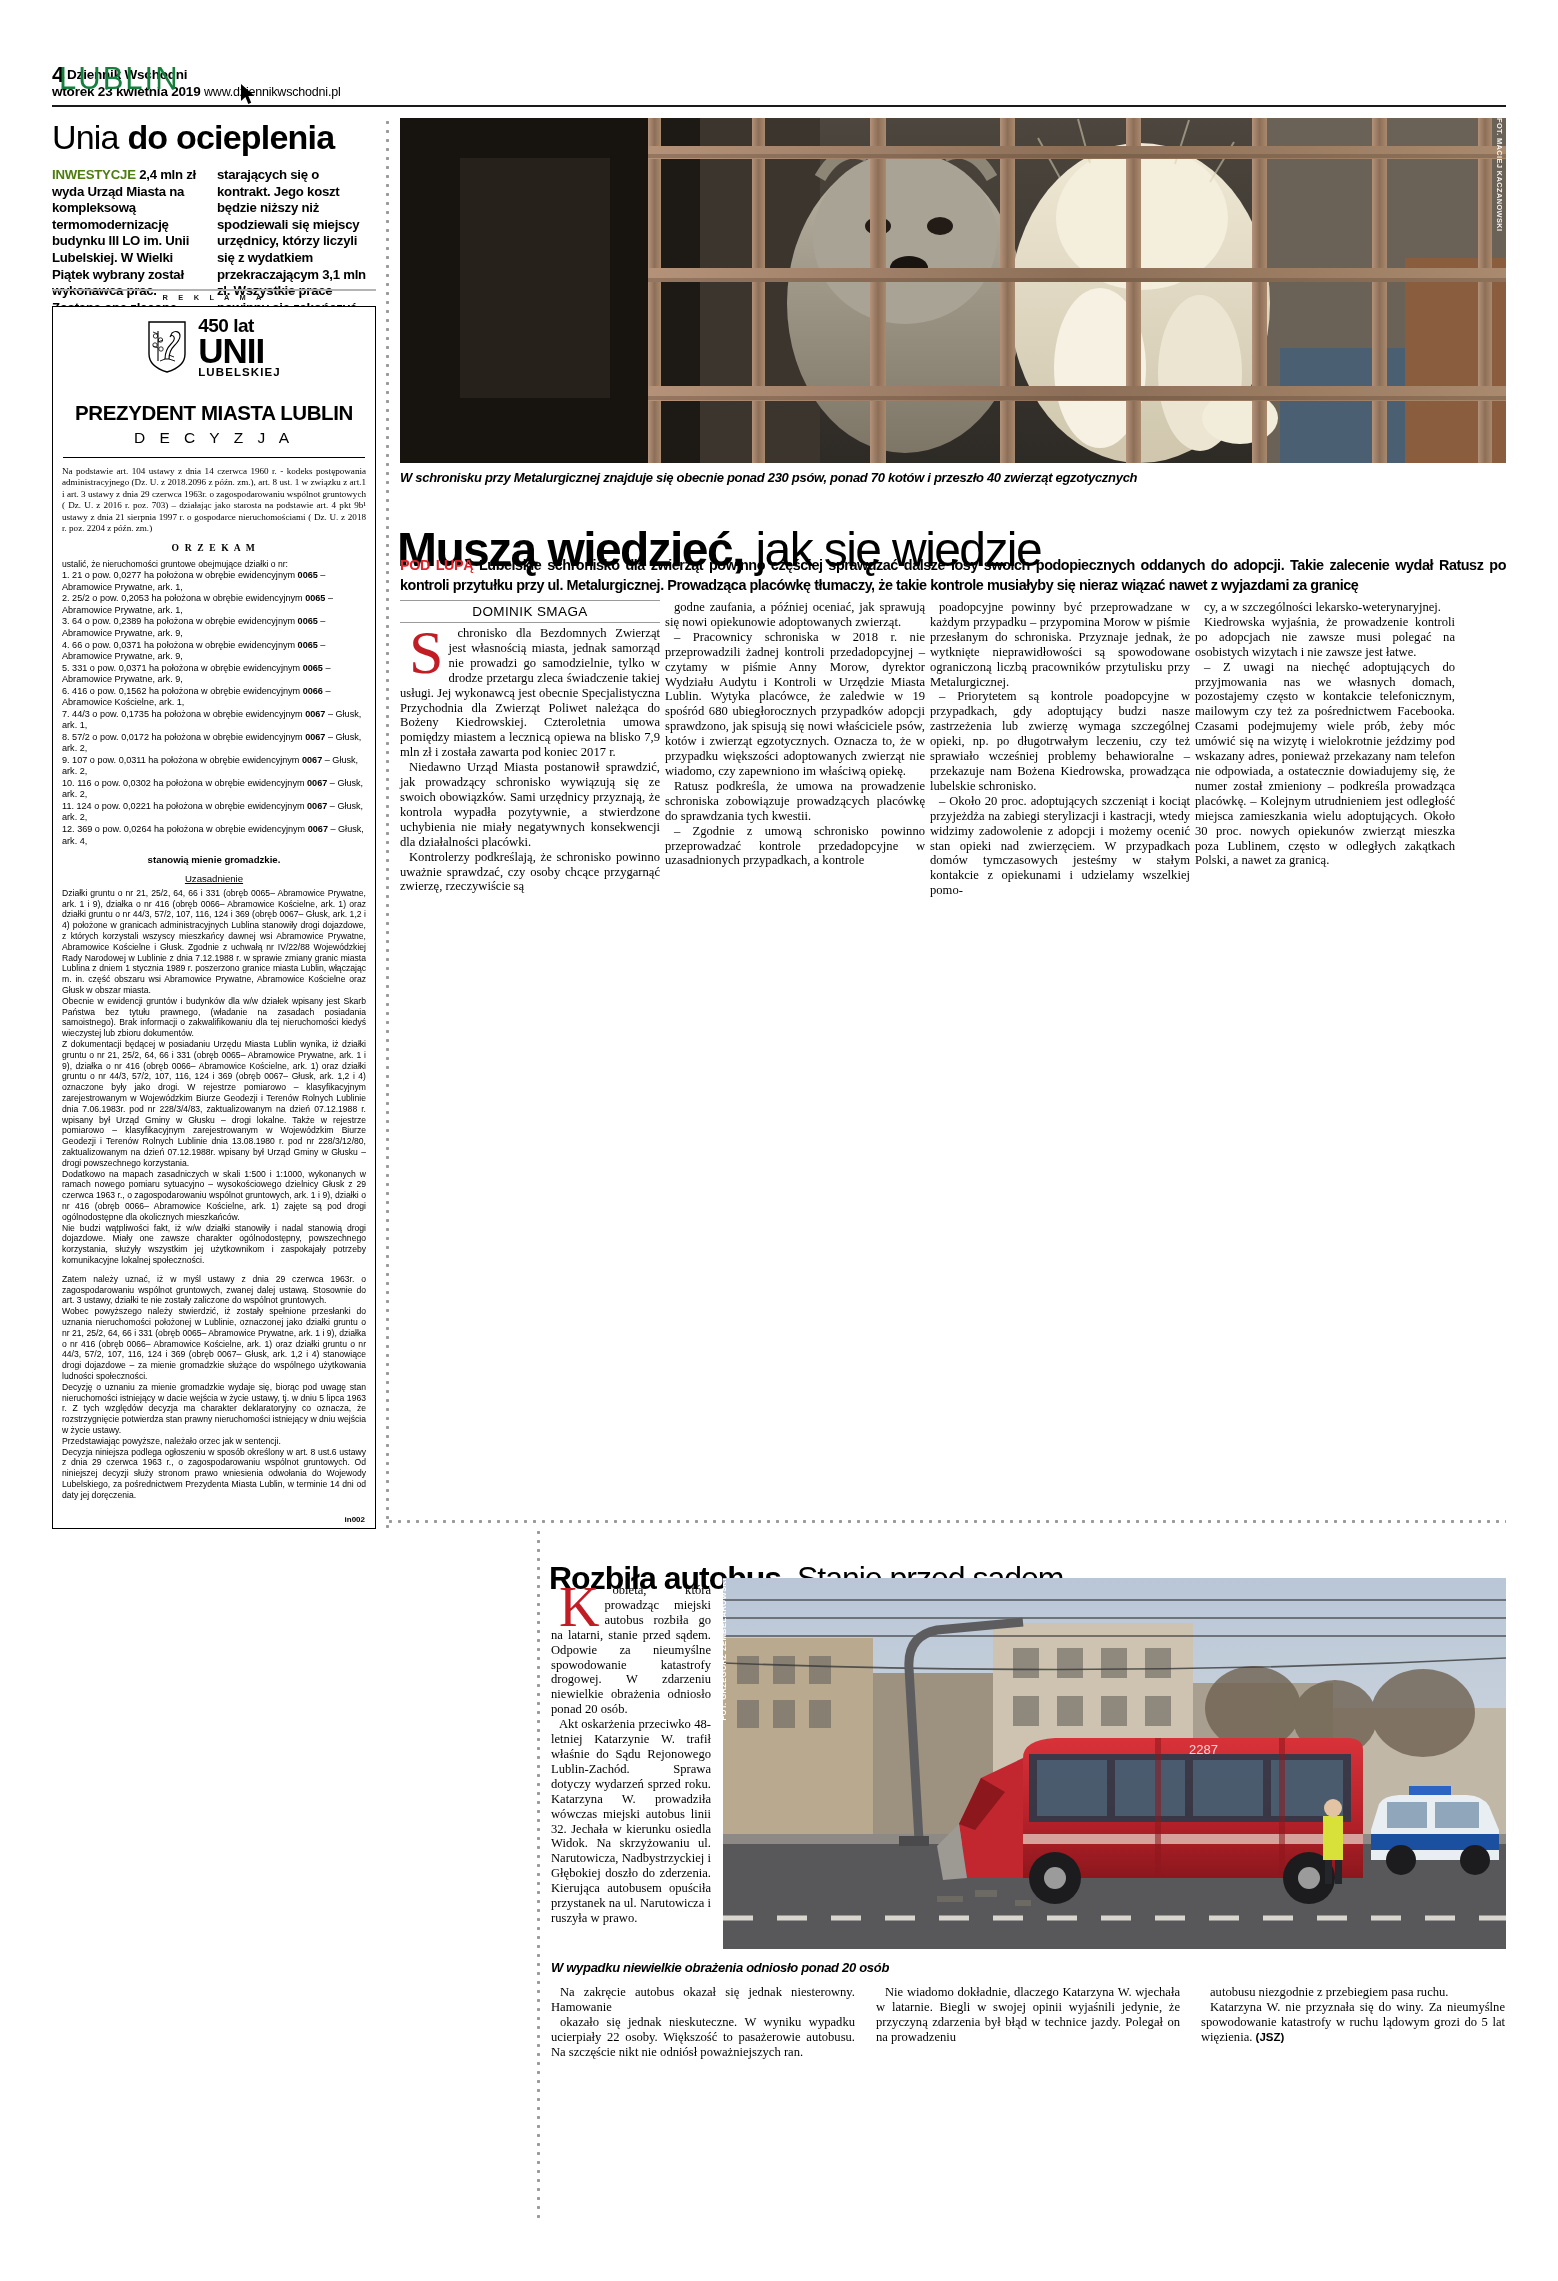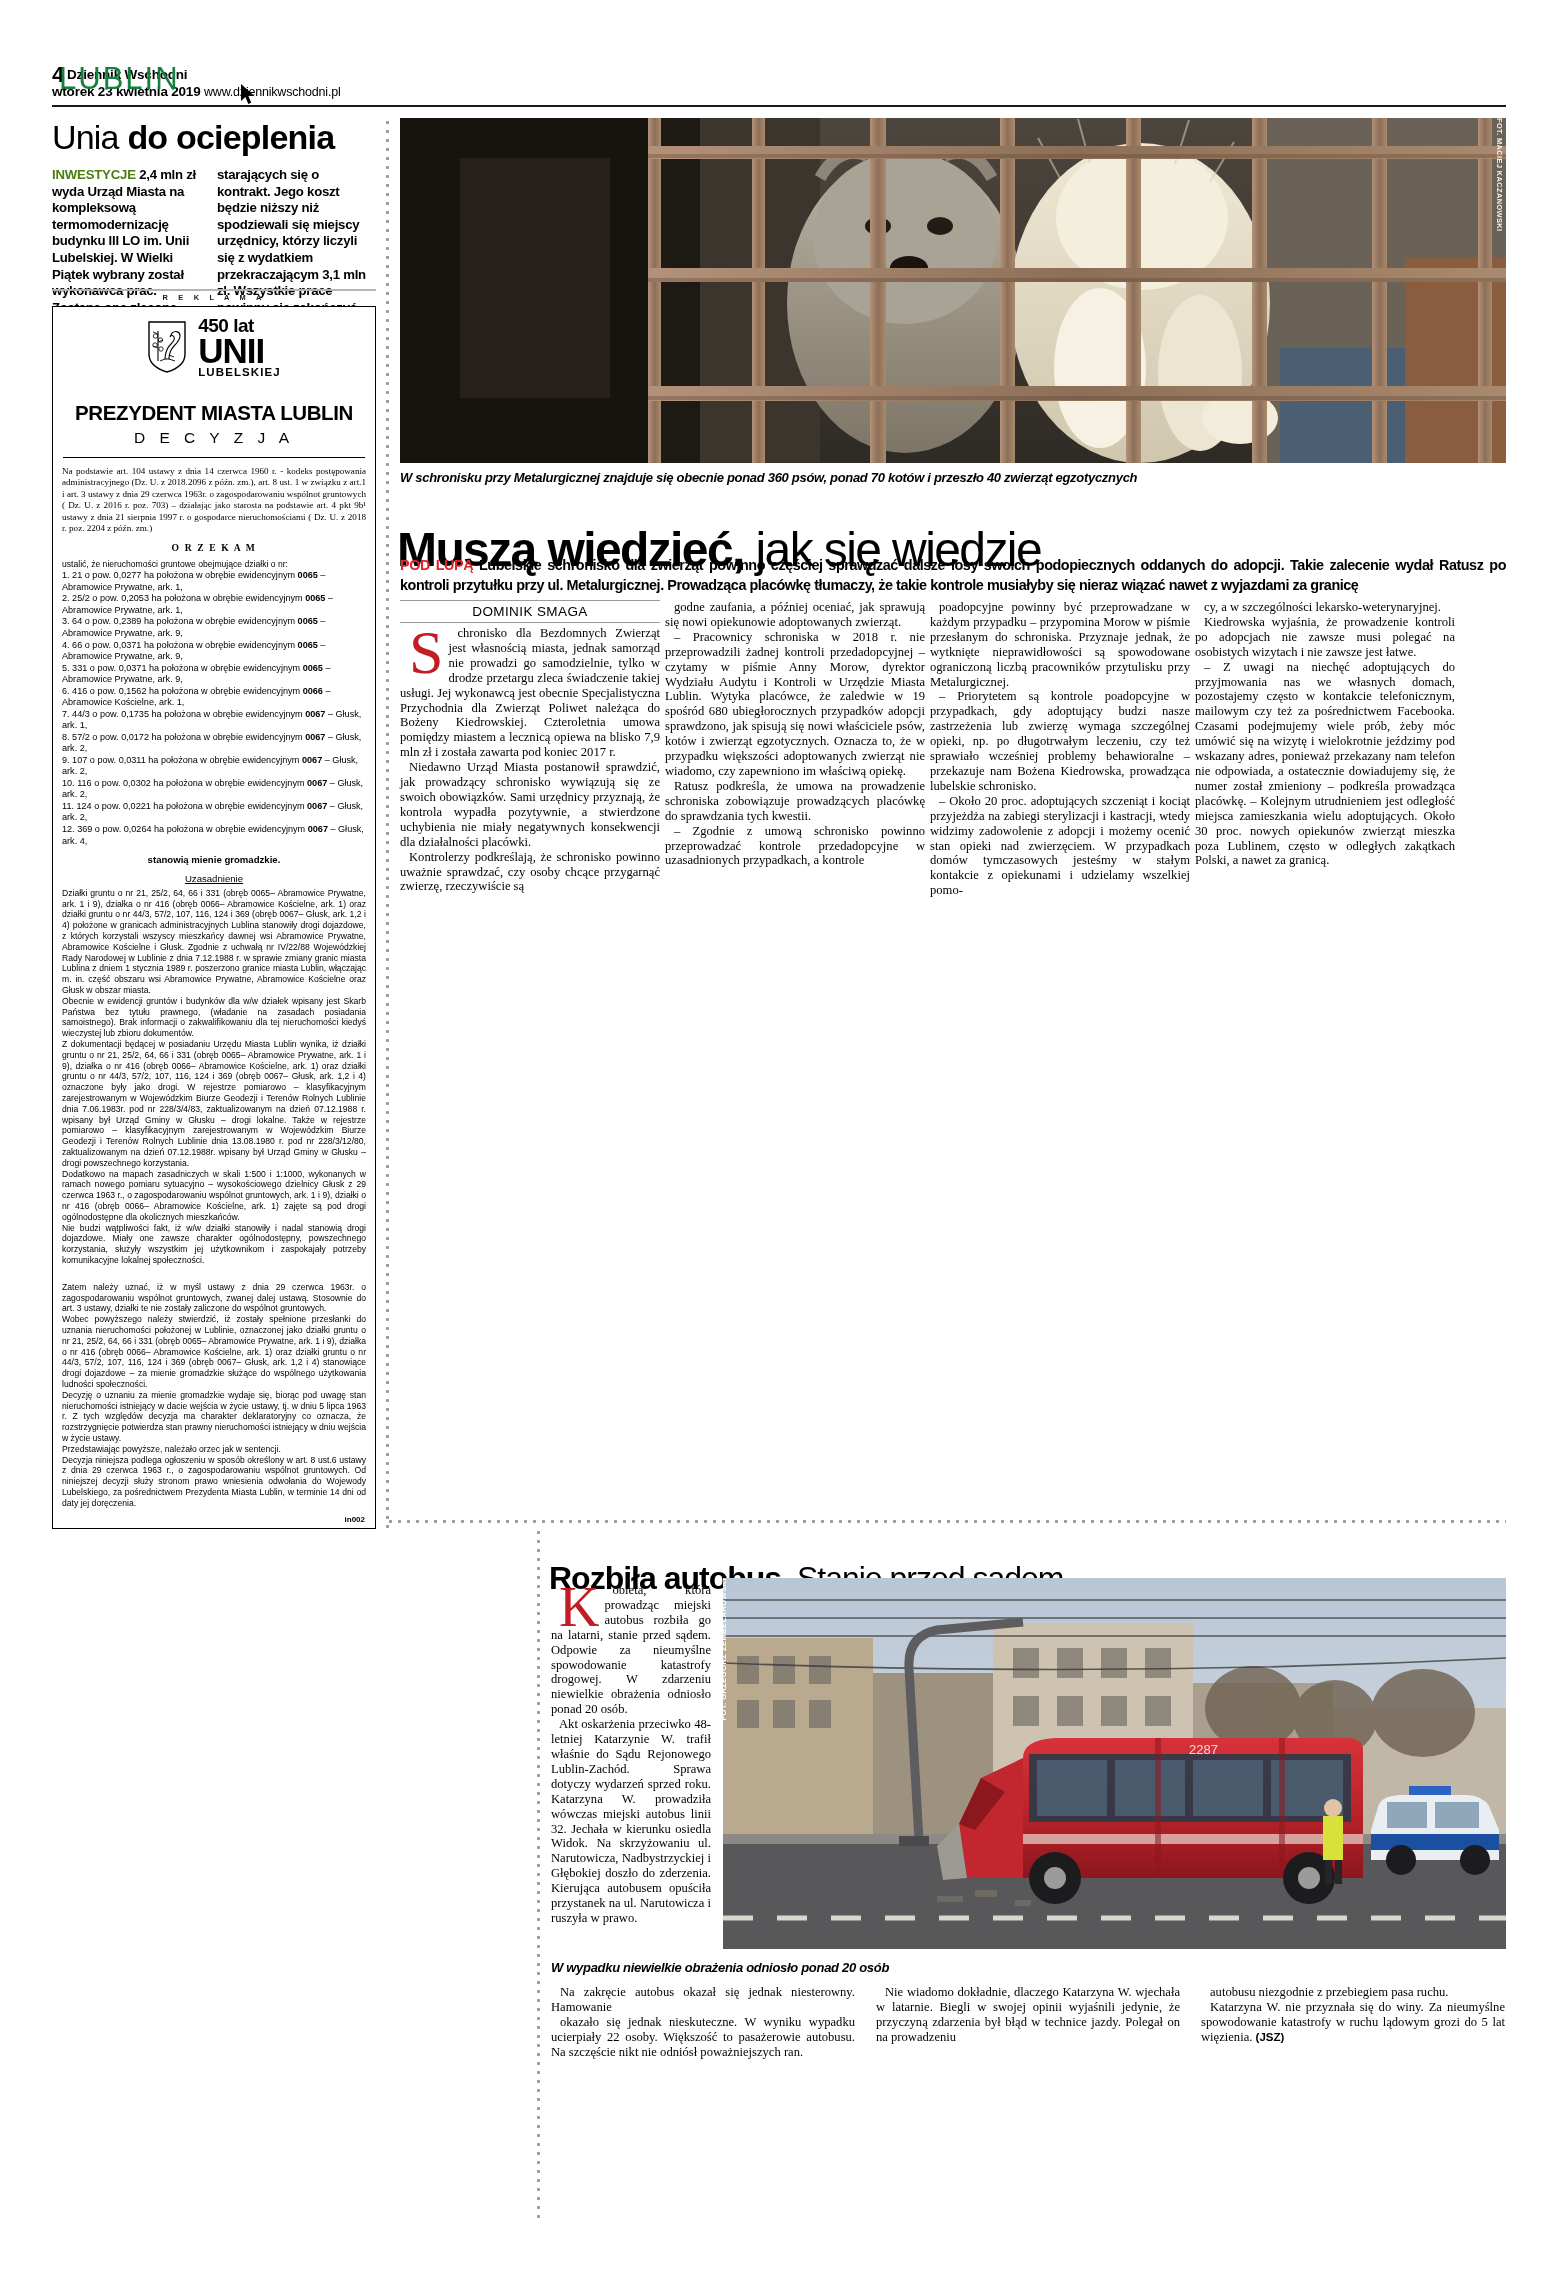--- a/index.html
+++ b/index.html
@@ -181,21 +181,21 @@
           <div>11. 124 o pow. 0,0221 ha położona  w obrębie ewidencyjnym <b>0067</b> – Głusk, ark. 2,</div>
           <div>12. 369 o pow. 0,0264 ha położona  w obrębie ewidencyjnym <b>0067</b> – Głusk, ark. 4,</div>
         </div>
       <div class="ad-strong-c">stanowią mienie gromadzkie.</div>
       <div class="ad-uzas">Uzasadnienie</div>
       <div class="ad-body sans" id="uzas-list">
           <div style="margin-bottom: 0px; text-align: justify;">Działki gruntu o nr 21, 25/2, 64, 66 i 331 (obręb 0065– Abramowice Prywatne, ark. 1 i 9), działka o nr 416 (obręb 0066– Abramowice Kościelne, ark. 1) oraz działki gruntu o nr 44/3, 57/2, 107, 116, 124 i 369 (obręb 0067– Głusk, ark. 1,2 i 4) położone w granicach administracyjnych Lublina stanowiły drogi dojazdowe, z których korzystali wszyscy mieszkańcy dawnej wsi Abramowice Prywatne, Abramowice Kościelne i Głusk. Zgodnie z uchwałą nr IV/22/88 Wojewódzkiej Rady Narodowej w Lublinie z dnia 7.12.1988 r. w sprawie zmiany granic miasta Lublina z dniem 1 stycznia 1989 r. poszerzono granice miasta Lublin, włączając m. in. część obszaru wsi Abramowice Prywatne, Abramowice Kościelne oraz Głusk w obszar miasta.</div>
           <div style="margin-bottom: 0px; text-align: justify;">Obecnie w ewidencji gruntów i budynków dla w/w działek wpisany jest Skarb Państwa bez tytułu prawnego, (władanie na zasadach posiadania samoistnego). Brak informacji o zakwalifikowaniu dla tej nieruchomości kiedyś wieczystej lub zbioru dokumentów.</div>
           <div style="margin-bottom: 0px; text-align: justify;">Z dokumentacji będącej w posiadaniu Urzędu Miasta Lublin wynika, iż działki gruntu o nr 21, 25/2, 64, 66 i 331 (obręb 0065– Abramowice Prywatne, ark. 1 i 9), działka o nr 416 (obręb 0066– Abramowice Kościelne, ark. 1) oraz działki gruntu o nr 44/3, 57/2, 107, 116, 124 i 369 (obręb 0067– Głusk, ark. 1,2 i 4) oznaczone były jako drogi. W rejestrze pomiarowo – klasyfikacyjnym zarejestrowanym w Wojewódzkim Biurze Geodezji i Terenów Rolnych  Lublinie dnia 7.06.1983r. pod nr 228/3/4/83, zaktualizowanym na dzień 07.12.1988 r. wpisany był Urząd Gminy w Głusku – drogi lokalne. Także w rejestrze pomiarowo – klasyfikacyjnym zarejestrowanym w Wojewódzkim Biurze Geodezji i Terenów Rolnych  Lublinie dnia 13.08.1980 r. pod nr 228/3/12/80, zaktualizowanym na dzień 07.12.1988r. wpisany był Urząd Gminy w Głusku – drogi powszechnego korzystania.</div>
           <div style="margin-bottom: 0px; text-align: justify;">Dodatkowo na mapach zasadniczych w skali 1:500 i 1:1000, wykonanych w ramach nowego pomiaru sytuacyjno – wysokościowego dzielnicy Głusk z 29 czerwca 1963 r., o zagospodarowaniu wspólnot gruntowych, ark. 1 i 9), działki o nr 416 (obręb 0066– Abramowice Kościelne, ark. 1) zajęte są pod drogi ogólnodostępne dla okolicznych mieszkańców.</div>
-          <div style="margin-bottom: 16px; text-align: justify;">Nie budzi wątpliwości fakt, iż w/w działki stanowiły i nadal stanowią drogi dojazdowe. Miały one zawsze charakter ogólnodostępny, powszechnego korzystania, służyły wszystkim jej użytkownikom i zaspokajały potrzeby komunikacyjne lokalnej społeczności.</div>
+          <div style="margin-bottom: 8px; text-align: justify;">Nie budzi wątpliwości fakt, iż w/w działki stanowiły i nadal stanowią drogi dojazdowe. Miały one zawsze charakter ogólnodostępny, powszechnego korzystania, służyły wszystkim jej użytkownikom i zaspokajały potrzeby komunikacyjne lokalnej społeczności.</div>
           <div style="margin-bottom: 0px; text-align: justify;">Zatem należy uznać, iż w myśl ustawy z dnia 29 czerwca 1963r. o zagospodarowaniu wspólnot gruntowych, zwanej dalej ustawą. Stosownie do art. 3 ustawy, działki te nie zostały zaliczone do wspólnot gruntowych.</div>
           <div style="margin-bottom: 0px; text-align: justify;">Wobec powyższego należy stwierdzić, iż zostały spełnione przesłanki do uznania nieruchomości położonej w Lublinie, oznaczonej jako działki gruntu o nr 21, 25/2, 64, 66 i 331 (obręb 0065– Abramowice Prywatne, ark. 1 i 9), działka o nr 416 (obręb 0066– Abramowice Kościelne, ark. 1) oraz działki gruntu o nr 44/3, 57/2, 107, 116, 124 i 369 (obręb 0067– Głusk, ark. 1,2 i 4) stanowiące drogi dojazdowe – za mienie gromadzkie służące do wspólnego użytkowania ludności społeczności.</div>
           <div style="margin-bottom: 0px; text-align: justify;">Decyzję o uznaniu za mienie gromadzkie wydaje się, biorąc pod uwagę stan nieruchomości istniejący w dacie wejścia w życie ustawy, tj. w dniu 5 lipca 1963 r. Z tych względów decyzja ma charakter deklaratoryjny co oznacza, że rozstrzygnięcie potwierdza stan prawny nieruchomości istniejący w dniu wejścia w życie ustawy.</div>
           <div style="margin-bottom: 0px; text-align: justify;">Przedstawiając powyższe, należało orzec jak w sentencji.</div>
           <div style="margin-bottom: 0px; text-align: justify;">Decyzja niniejsza podlega ogłoszeniu w sposób określony w art. 8 ust.6 ustawy z dnia 29 czerwca 1963 r., o zagospodarowaniu wspólnot gruntowych. Od niniejszej decyzji służy stronom prawo wniesienia odwołania do Wojewody Lubelskiego, za pośrednictwem Prezydenta Miasta Lublin, w terminie 14 dni od daty jej doręczenia.</div>
         </div>
     </div>
     <div class="ad-code">in002</div>
   </div>
 
@@ -267,21 +267,21 @@
       <g opacity=".35" fill="#5c4432">
         <rect x="248" y="36" width="858" height="4"></rect>
         <rect x="248" y="160" width="858" height="4"></rect>
         <rect x="248" y="278" width="858" height="4"></rect>
       </g>
       <rect x="0" y="0" width="248" height="345" fill="#16130f" opacity=".75"></rect>
       <rect x="60" y="40" width="150" height="240" fill="#2a241d" opacity=".8"></rect>
     </svg>
     <div class="credit-v">FOT. MACIEJ KACZANOWSKI</div>
   </div>
-  <div class="cap1">W schronisku przy Metalurgicznej znajduje się obecnie ponad 360 psów, ponad 70 kotów i przeszło 40 zwierząt egzotycznych</div>
+  <div class="cap1">W schronisku przy Metalurgicznej znajduje się obecnie ponad 230 psów, ponad 70 kotów i przeszło 40 zwierząt egzotycznych</div>
 
   <h1 class="hl-main"><b>Muszą wiedzieć,</b><span> jak się wiedzie</span></h1>
   <div class="lead-main">
     <span class="pl">POD LUPĄ</span><span> Lubelskie schronisko dla zwierząt powinno częściej sprawdzać dalsze losy swoich podopiecznych oddanych do adopcji. Takie zalecenie wydał Ratusz po kontroli przytułku przy ul. Metalurgicznej. Prowadząca placówkę tłumaczy, że takie kontrole musiałyby się nieraz wiązać nawet z wyjazdami za granicę</span>
   </div>
 
   <div class="body3">
     <div class="col" style="width: 260px;">
       <div class="author-wrap">
         <div class="author-rule"></div>

